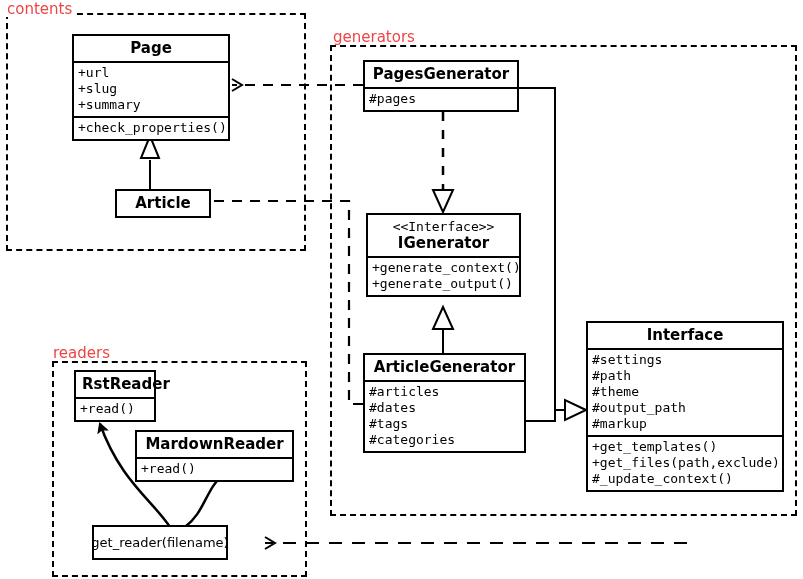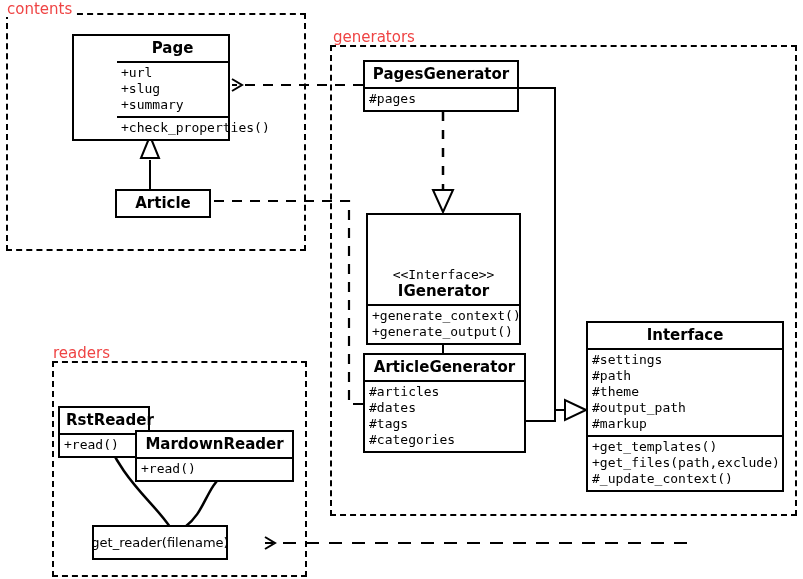--- a/index.html
+++ b/index.html
@@ -58,21 +58,20 @@
     padding: 4px 6px 4px 6px;
     line-height: 17px;
     white-space: nowrap;
   }
   .cls .cls-head .stereo {
     display: block;
     font-weight: normal;
     font-size: 13px;
     font-family: "DejaVu Sans Mono", monospace;
     line-height: 16px;
-    margin-top: 48px;
   }
   .cls .sep {
     border-top: 2px solid #000;
   }
   .cls .cls-sec {
     padding: 2px 4px 3px 4px;
   }
   .cls .mem {
     font-family: "DejaVu Sans Mono", monospace;
     font-size: 13px;
@@ -158,21 +157,21 @@
 
     <g>
       <path d="M170,527 C152,500 120,480 100,424" fill="none" stroke="#000" stroke-width="2.5" marker-end="url(#solidArrow)"></path>
     </g>
 
     <g>
       <path d="M185,527 C205,512 205,490 225,472" fill="none" stroke="#000" stroke-width="2.5" marker-end="url(#solidArrow)"></path>
     </g>
   </svg>
 
-  <div class="cls" style="left:72px; top:34px; width:158px;padding-left:43px;">
+  <div class="cls" style="left:72px; top:34px; width:158px;">
     <div class="cls-head">Page</div>
     <div class="sep cls-sec">
       <div class="mem">+url</div>
       <div class="mem">+slug</div>
       <div class="mem">+summary</div>
     </div>
     <div class="sep cls-sec">
       <div class="mem">+check_properties()</div>
     </div>
   </div>
@@ -218,21 +217,21 @@
       <div class="mem">#output_path</div>
       <div class="mem">#markup</div>
     </div>
     <div class="sep cls-sec">
       <div class="mem">+get_templates()</div>
       <div class="mem">+get_files(path,exclude)</div>
       <div class="mem">#_update_context()</div>
     </div>
   </div>
 
-  <div class="cls" style="left:58px; top:370px; width:92px;margin-top:36px;">
+  <div class="cls" style="left:74px; top:370px; width:82px;">
     <div class="cls-head">RstReader</div>
     <div class="sep cls-sec">
       <div class="mem">+read()</div>
     </div>
   </div>
 
   <div class="cls" style="left:135px; top:430px; width:159px;">
     <div class="cls-head">MardownReader</div>
     <div class="sep cls-sec">
       <div class="mem">+read()</div>

